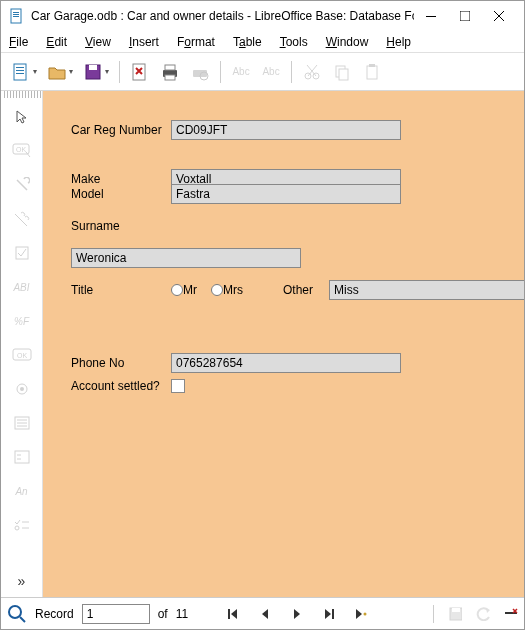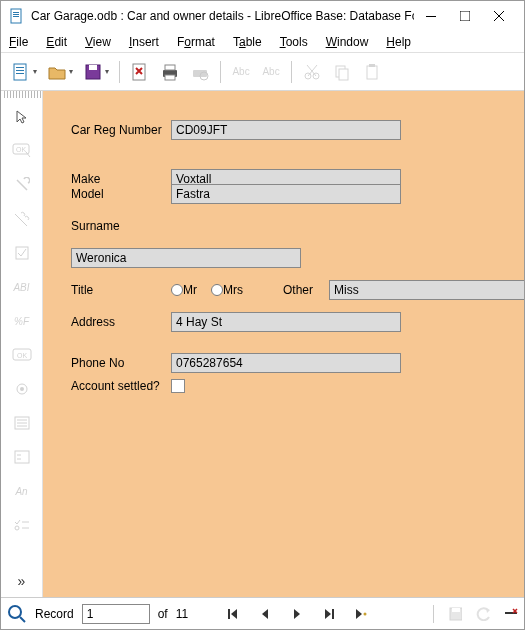--- a/index.html
+++ b/index.html
@@ -282,24 +282,20 @@
             <span>Mr</span>
           </label>
         <label>
             <input type="radio" name="t" style="">
             <span>Mrs</span>
           </label>
         <span class="other-lbl">Other</span>
         <input type="text" class="other-in" value="Miss" style="">
       </div>
     </div>
-    <div class="form-row" style="top:220px">
-      <span class="lbl">Address</span>
-      <input type="text" value="4 Hay St" style="">
-    </div>
     <div class="form-row" style="top:261px">
       <span class="lbl">Phone No</span>
       <input type="text" value="0765287654" style="">
     </div>
     <div class="form-row" style="top:284px">
       <span class="lbl">Account settled?</span>
       <span class="chk"></span>
     </div>
   </div>
 </div>

